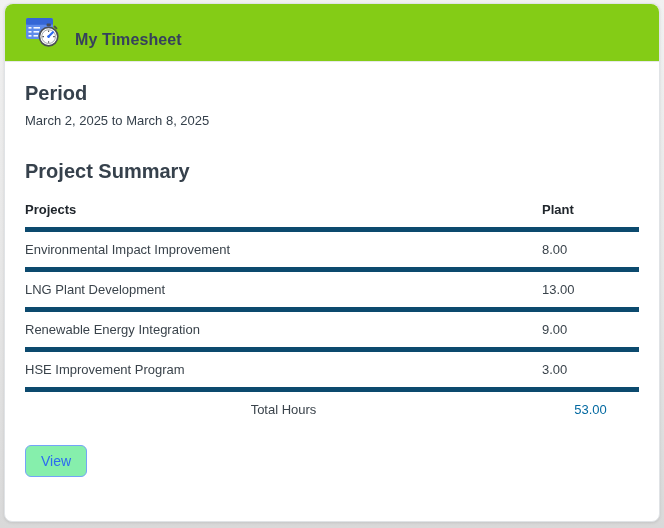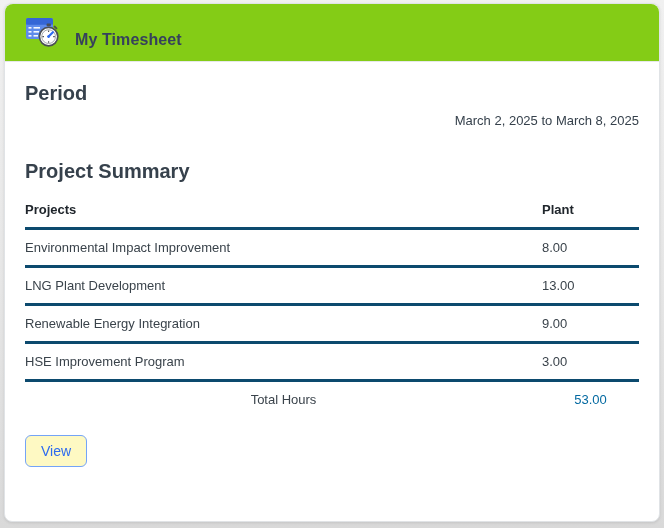--- a/index.html
+++ b/index.html
@@ -41,32 +41,31 @@
     font-size: 20px;
     font-weight: bold;
     color: #36414c;
     line-height: 22px;
   }
   .period-heading { margin-bottom: 8px; }
   .period-range {
     font-size: 13px;
     color: #36414c;
     line-height: 18px;
-    text-align: right;
   }
   .summary-heading { margin-top: 30px; margin-bottom: 10px; }
   table.summary-table {
     width: 100%;
     border-collapse: collapse;
     font-size: 13px;
   }
   .summary-table th, .summary-table td {
     text-align: left;
     padding: 10px 0;
-    border-bottom: 3px solid #0c4a6e;
+    border-bottom: 5px solid #0c4a6e;
   }
   .summary-table th {
     font-weight: bold;
     color: #20262c;
   }
   .summary-table td { color: #3a434b; }
   .col-hours { width: 97px; }
   .summary-table tr.total-row td {
     border-top: 1px solid #d8dce0;
     border-bottom: none;
@@ -77,21 +76,21 @@
     color: #0369a1;
     margin-left: 33px;
   }
   .view-button {
     margin-top: 18px;
     display: inline-block;
     padding: 6px 15px;
     font-family: inherit;
     font-size: 14px;
     color: #2d6bf0;
-    background: #fef9c3;
+    background: #86efac;
     border: 1px solid #74a4f7;
     border-radius: 6px;
     cursor: pointer;
     line-height: 18px;
   }
   .timesheet-icon { width: 37px; height: 34px; flex: 0 0 auto; }
 </style>
 </head>
 <body>
 

